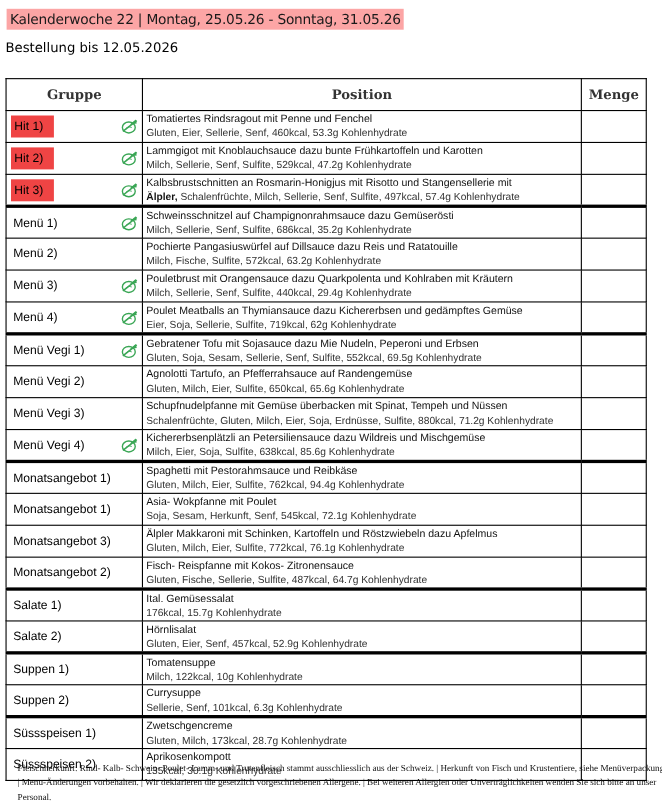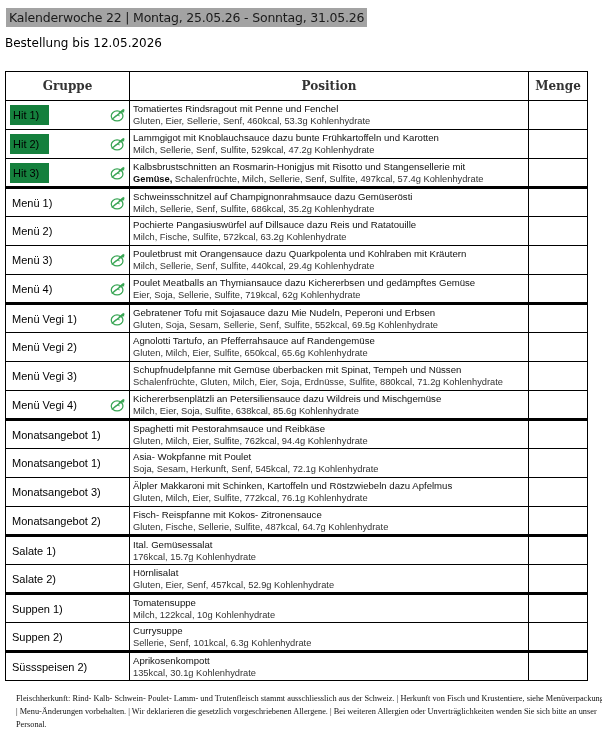--- a/index.html
+++ b/index.html
@@ -1,21 +1,21 @@
 <!DOCTYPE html>
 <html><head>
 <meta charset="utf-8">
 <style>
   * { box-sizing: border-box; margin: 0; padding: 0; }
   html, body { width: 602px; height: 733px; background: #ffffff; overflow: hidden; }
   body { position: relative; font-family: "Liberation Sans", sans-serif; color: #000; }
 
   .week-banner {
     position: absolute; left: 6px; top: 8px;
-    background: #a3a3a3; color: #1a1a1a;
+    background: #fca5a5; color: #1a1a1a;
     font-family: "DejaVu Sans", sans-serif; font-size: 12.5px;
     padding: 2px 3px; line-height: 15px; letter-spacing: -0.2px;
   }
   .order-deadline {
     position: absolute; left: 5px; top: 36px;
     font-family: "DejaVu Sans", sans-serif; font-size: 12px; line-height: 14px; text-align: center;
   }
 
   table.menu {
     position: absolute; left: 5px; top: 52px;
@@ -28,21 +28,21 @@
   }
   col.c1 { width: 124px; }
   col.c2 { width: 399px; }
   col.c3 { width: 59px; }
 
   tr.row td { height: 29px; }
   tr.thick td { border-bottom: 3px solid #000; }
 
   td.group { position: relative; padding-left: 4px; font-size: 11px; }
   .group-label { display: inline-block; line-height: 14px; padding: 1px 2px 1px 2px; }
-  .group-label.hit { background: #15803d; padding: 3px 10px 3px 3px; }
+  .group-label.hit { background: #ef4444; padding: 3px 10px 3px 3px; }
   .leaf-icon { position: absolute; right: 2px; top: 50%; margin-top: -9px; width: 18px; height: 18px; }
 
   td.position { padding: 1px 3px; line-height: 12px; }
   .dish-name { font-size: 9.6px; font-weight: normal; color: #111; white-space: nowrap; overflow: hidden; display: block; }
   .dish-info { font-size: 9.3px; color: #333; white-space: nowrap; overflow: hidden; display: block; }
   .dish-info b { color: #111; }
 
   td.qty { }
 
   .footer {
@@ -104,21 +104,21 @@
     <td class="group">
       <span class="group-label hit">Hit 3)</span>
     <span class="leaf-icon"><svg viewBox="0 0 20 20" width="18" height="18">
               <ellipse cx="9" cy="11" rx="6.5" ry="5.5" fill="none" stroke="#3aa655" stroke-width="1.4"></ellipse>
               <path d="M3 15 L17 4" stroke="#3aa655" stroke-width="1.6" fill="none"></path>
               <path d="M10 8 L16 3 L17 7 Z" fill="#3aa655"></path>
               <path d="M6 12 Q9 9 12 11" stroke="#3aa655" stroke-width="0.9" fill="none"></path>
             </svg></span></td>
     <td class="position">
       <span class="dish-name">Kalbsbrustschnitten an Rosmarin-Honigjus mit Risotto und Stangensellerie mit</span>
-      <span class="dish-info"><b>Gemüse,</b> Schalenfrüchte, Milch, Sellerie, Senf, Sulfite, 497kcal, 57.4g Kohlenhydrate</span>
+      <span class="dish-info"><b>Älpler,</b> Schalenfrüchte, Milch, Sellerie, Senf, Sulfite, 497kcal, 57.4g Kohlenhydrate</span>
     </td>
     <td class="qty"></td>
   </tr>
       <tr class="row">
     <td class="group">
       <span class="group-label">Menü 1)</span>
     <span class="leaf-icon"><svg viewBox="0 0 20 20" width="18" height="18">
               <ellipse cx="9" cy="11" rx="6.5" ry="5.5" fill="none" stroke="#3aa655" stroke-width="1.4"></ellipse>
               <path d="M3 15 L17 4" stroke="#3aa655" stroke-width="1.6" fill="none"></path>
               <path d="M10 8 L16 3 L17 7 Z" fill="#3aa655"></path>
@@ -295,20 +295,30 @@
       <span class="group-label">Suppen 2)</span>
     </td>
     <td class="position">
       <span class="dish-name">Currysuppe</span>
       <span class="dish-info">Sellerie, Senf, 101kcal, 6.3g Kohlenhydrate</span>
     </td>
     <td class="qty"></td>
   </tr>
       <tr class="row">
     <td class="group">
+      <span class="group-label">Süssspeisen 1)</span>
+    </td>
+    <td class="position">
+      <span class="dish-name">Zwetschgencreme</span>
+      <span class="dish-info">Gluten, Milch, 173kcal, 28.7g Kohlenhydrate</span>
+    </td>
+    <td class="qty"></td>
+  </tr>
+      <tr class="row">
+    <td class="group">
       <span class="group-label">Süssspeisen 2)</span>
     </td>
     <td class="position">
       <span class="dish-name">Aprikosenkompott</span>
       <span class="dish-info">135kcal, 30.1g Kohlenhydrate</span>
     </td>
     <td class="qty"></td>
   </tr>
     </tbody>
 </table>

